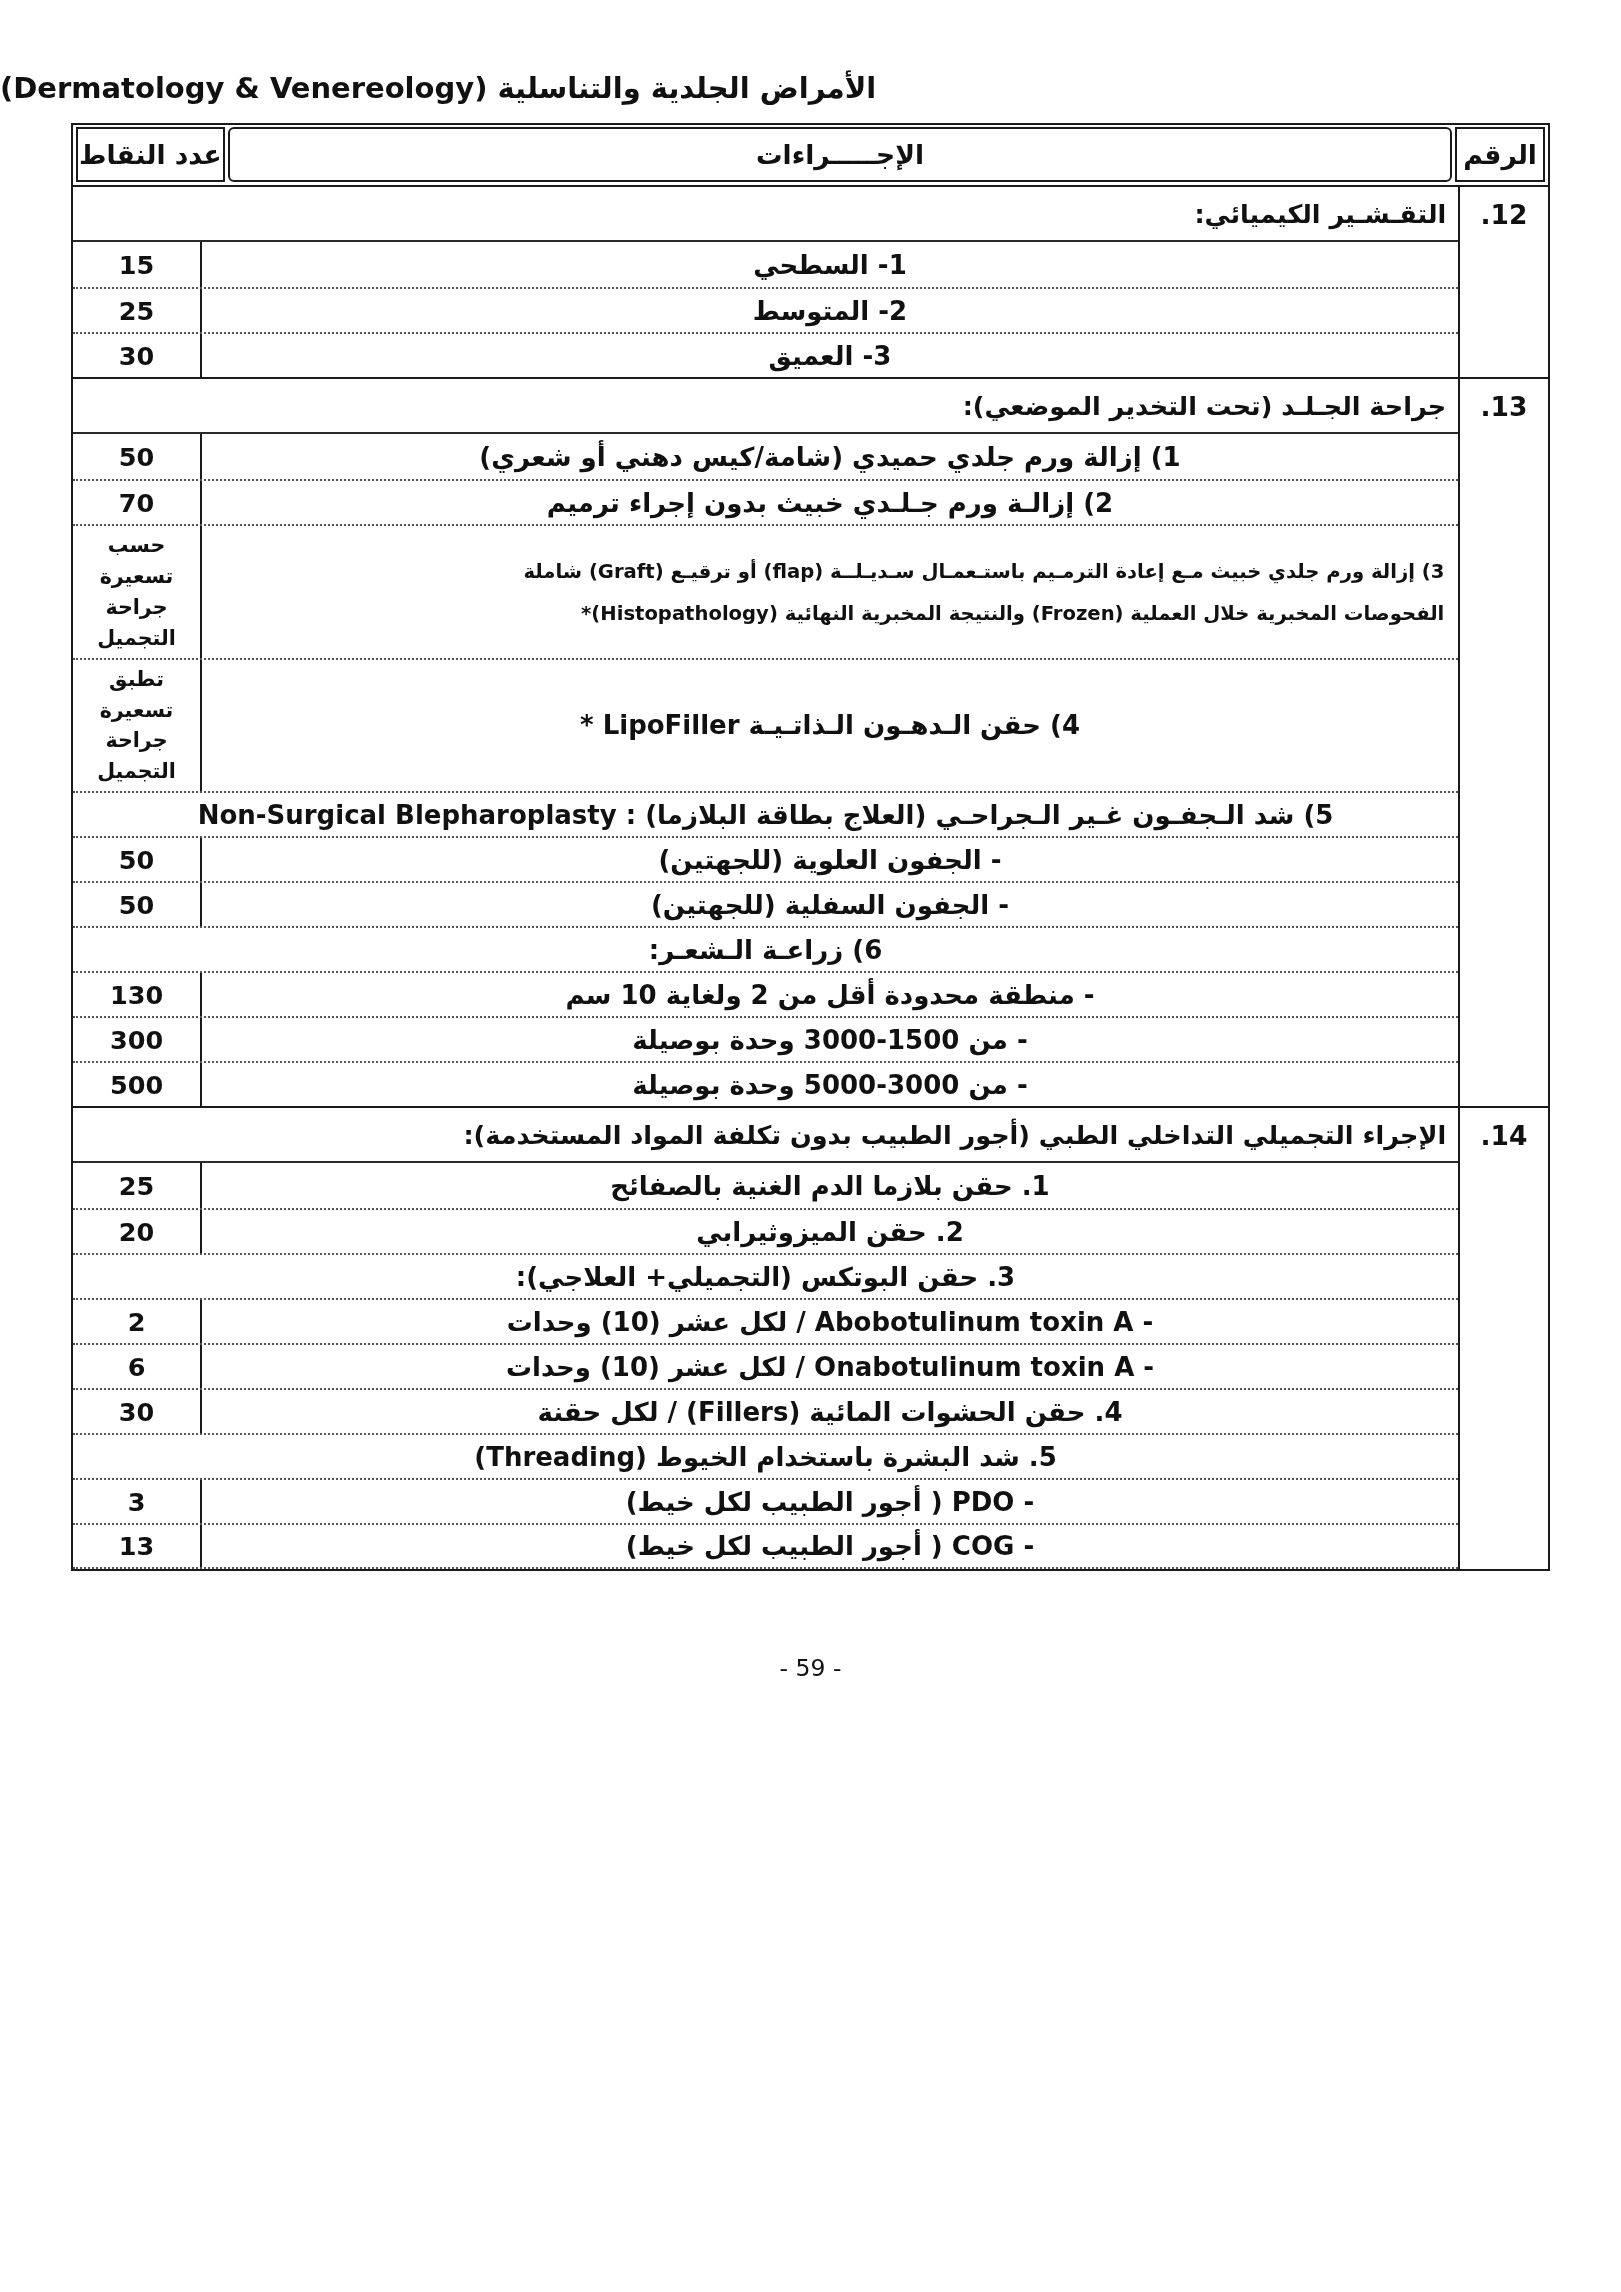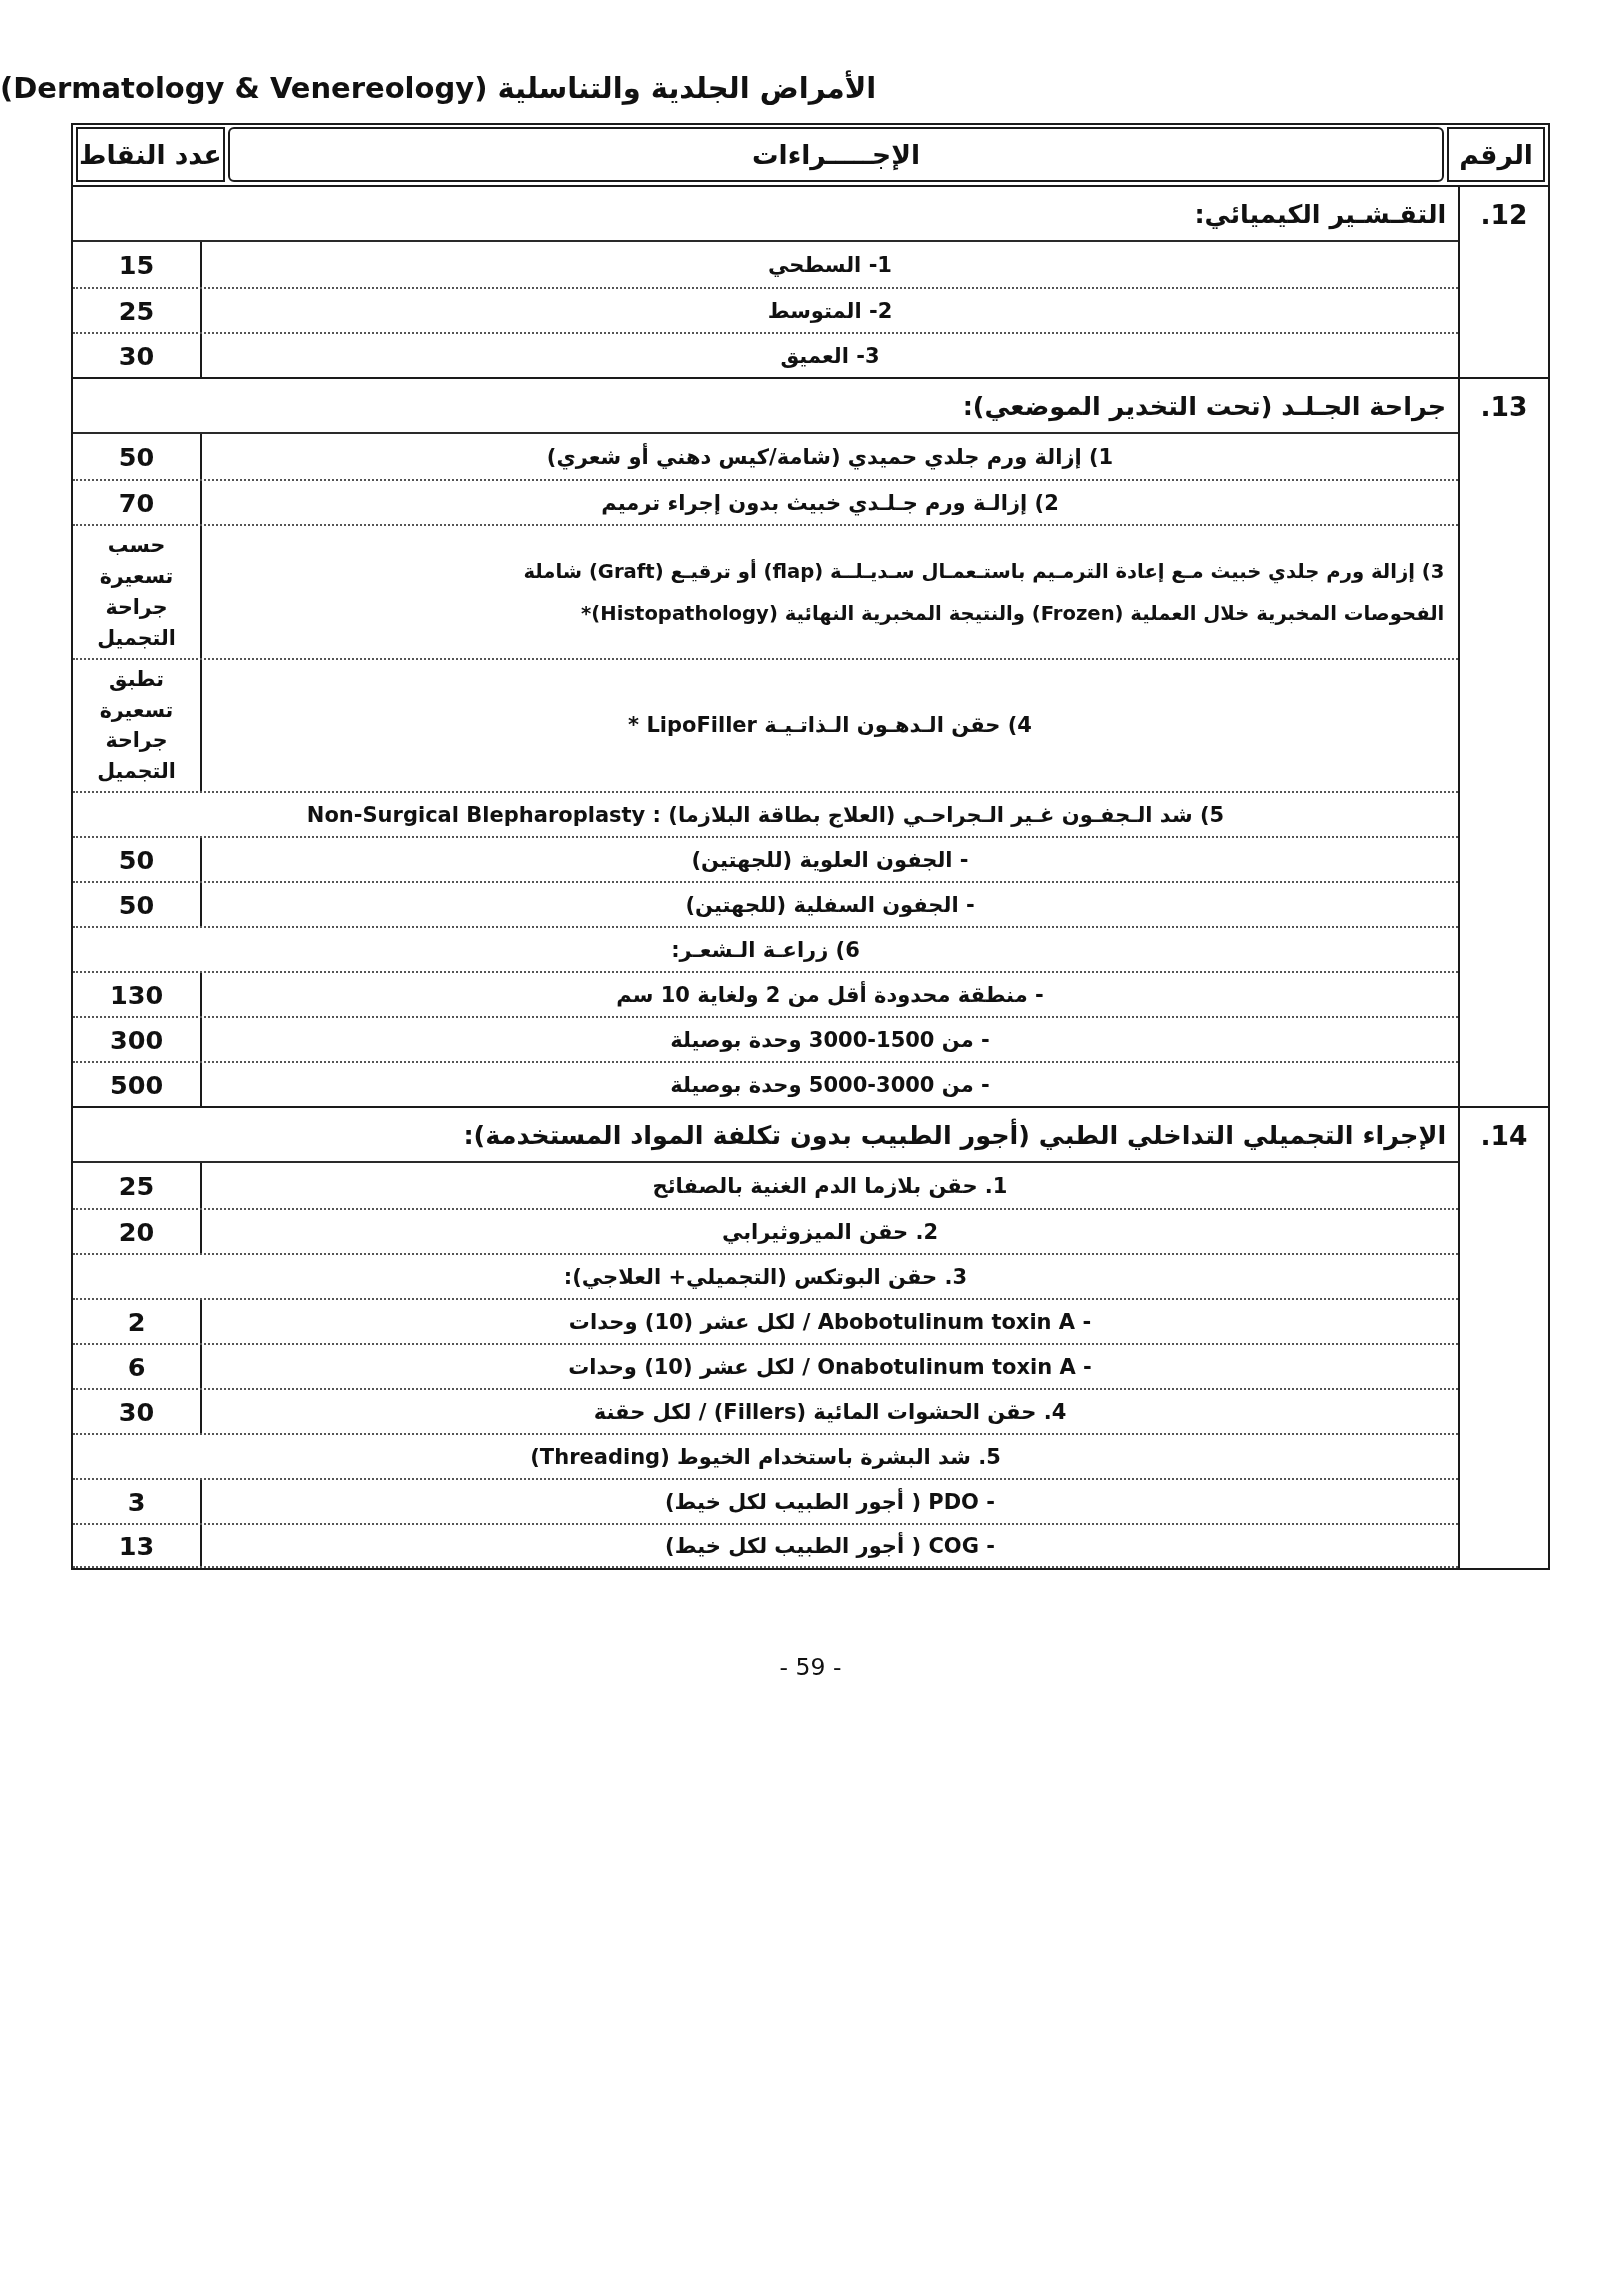--- a/index.html
+++ b/index.html
@@ -33,21 +33,21 @@
     gap: 2.9px;
     padding: 2.9px;
     border-bottom: 2.9px solid #1a1a1a;
   }
   .thead .hcell {
     border: 2px solid #1a1a1a;
     display: flex; align-items: center; justify-content: center;
     font-weight: 700; font-size: 26.5px;
     height: 55px;
   }
-  .h-num  { width: 98px; }
+  .h-num  { width: 90px; }
   .h-proc { flex: 1; border-radius: 6px; }
   .h-pts  { width: 149px; }
 
   
   .section { display: flex; }
   .section + .section { border-top: 2px solid #1a1a1a; }
   .num-cell {
     width: 90px;
     border-left: 2px solid #1a1a1a;
     font-weight: 700; font-size: 26.5px;
@@ -59,21 +59,21 @@
   .row { display: flex; align-items: stretch; min-height: 45px; }
   .section-body .row { border-top: 2px dotted #555; }
   .section-body .row:first-child { border-top: none; }
   .title-row { border-bottom: 2px solid #2a2a2a; min-height: 55px; }
   .title-row + .row { border-top: none; }
   .section:last-child .section-body .row:last-child { border-bottom: 2px dotted #555; }
 
   .proc {
     flex: 1;
     display: flex; align-items: center; justify-content: center;
-    font-weight: 700; font-size: 21px;
+    font-weight: 700; font-size: 26px;
     padding: 5.9px 11.8px;
     text-align: center;
   }
   .proc.title {
     justify-content: flex-start;
     font-size: 25.5px;
     text-align: right;
     padding-left: 19px;
   }
   .proc.two-line {

